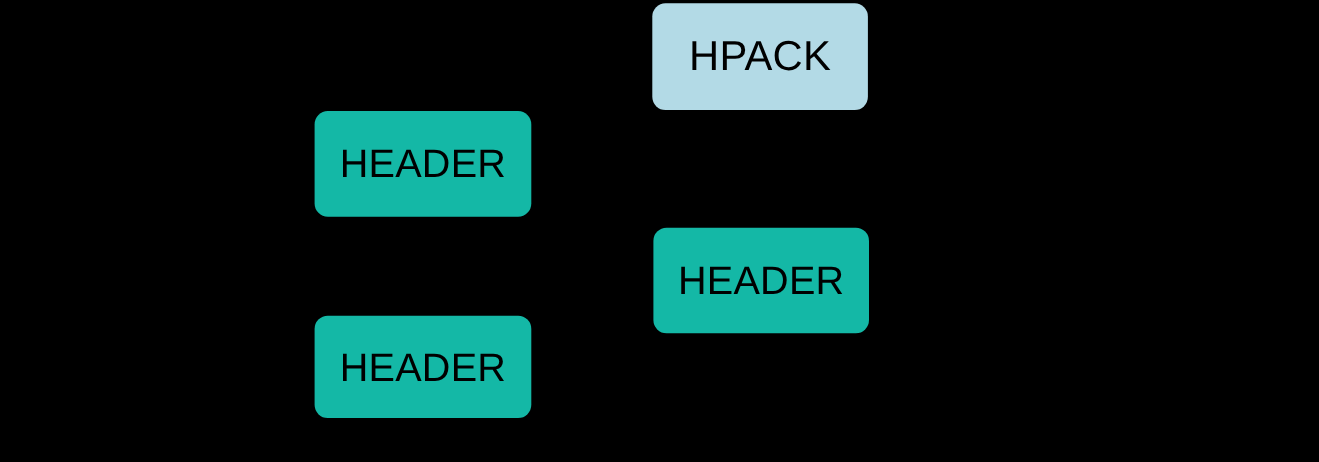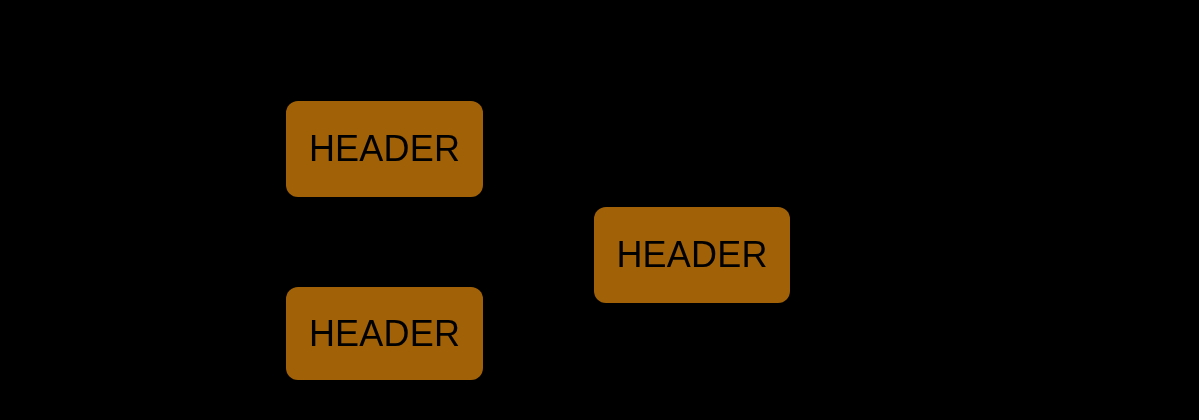--- a/index.html
+++ b/index.html
@@ -34,34 +34,37 @@
     user-select: none;
   }
   .node-label {
     display: block;
   }
   .node.hpack {
     background: #b3dae6;
     font-size: 38px;
   }
   .node.header {
-    background: #a16207;
+    background: #14b8a6;
     font-size: 36px;
   }
   
   #node-hpack    { left: 593px; top: 3px;   width: 196px; height: 97px; }
   #node-header-1 { left: 286px; top: 101px; width: 197px; height: 96px; }
   #node-header-2 { left: 594px; top: 207px; width: 196px; height: 96px; }
   #node-header-3 { left: 286px; top: 287px; width: 197px; height: 93px; }
 </style>
 </head>
 <body>
 
 <div id="canvas">
 
+  <div class="node hpack" id="node-hpack">
+    <span class="node-label">HPACK</span>
+  </div>
 
   <div class="node header" id="node-header-1">
     <span class="node-label">HEADER</span>
   </div>
 
   <div class="node header" id="node-header-2">
     <span class="node-label">HEADER</span>
   </div>
 
   <div class="node header" id="node-header-3">

